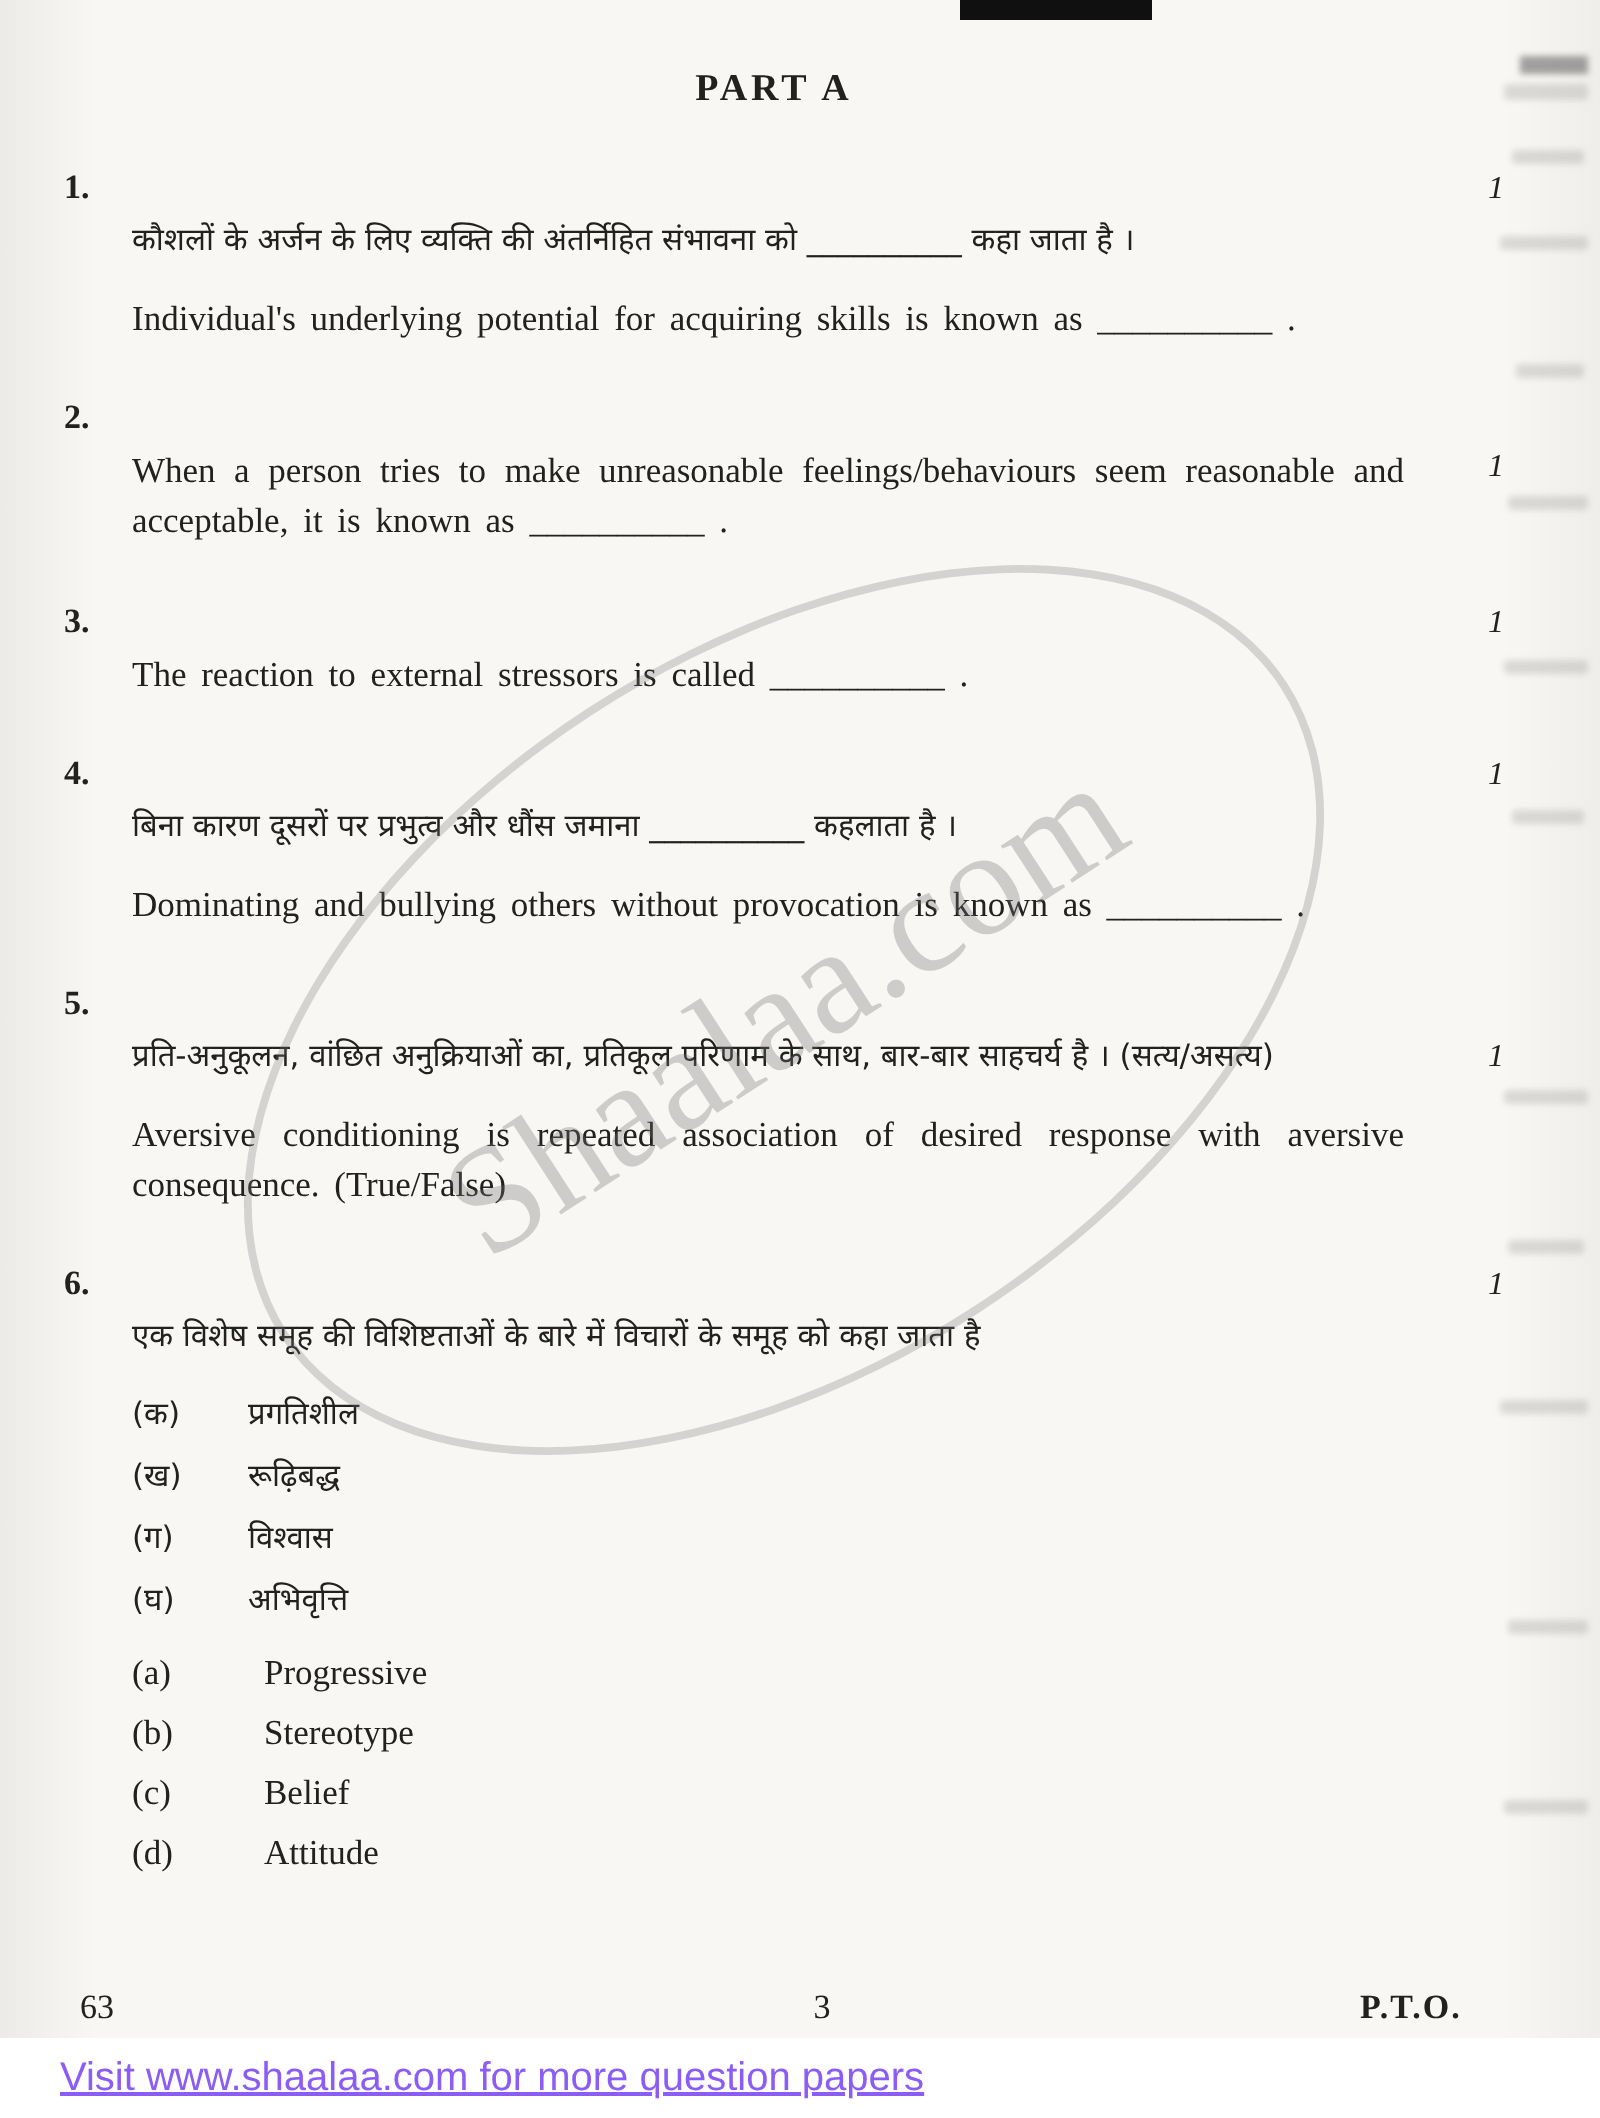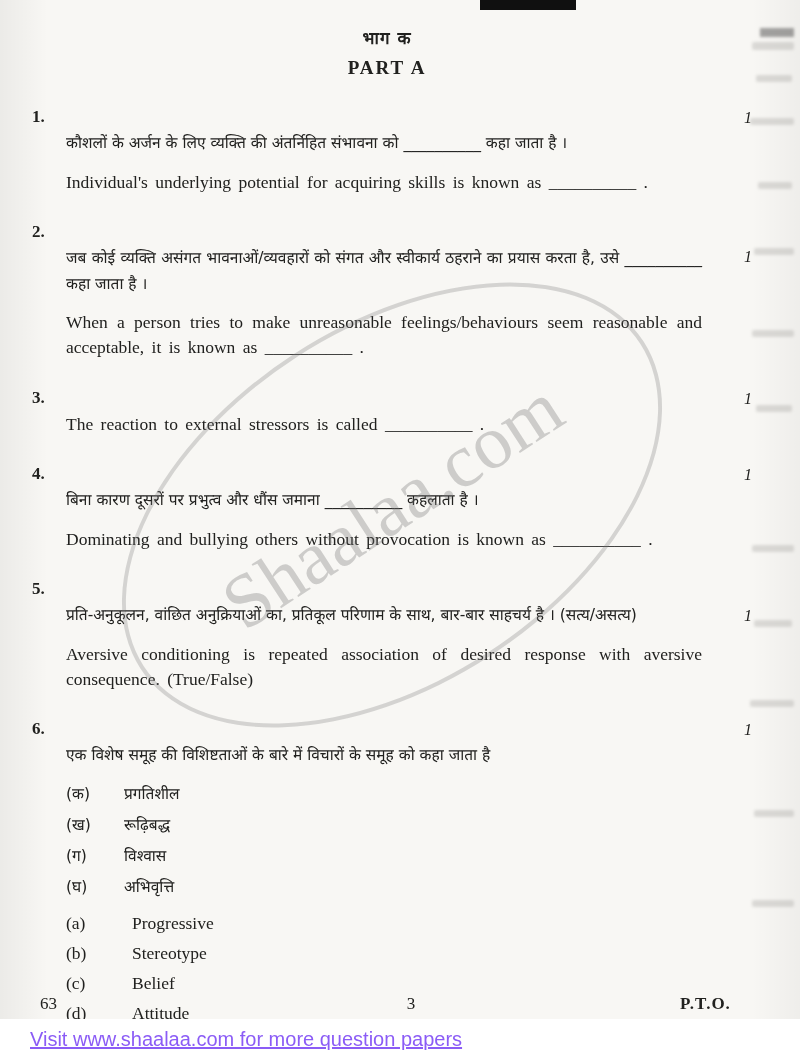--- a/index.html
+++ b/index.html
@@ -87,37 +87,35 @@
   <div class="bleed" style="left:752px; top:900px; width:42px; height:7px;"></div>
 
   <div class="wm-wrap">
     <div class="wm-ellipse">
       <span class="wm-text">Shaalaa.com</span>
     </div>
   </div>
 
   <div class="content">
     <div class="hdr">
-      <div class="hdr-hi">भाग क</div>
       <div class="hdr-en">PART A</div>
     </div>
 
     <div class="q">
       <div class="qnum">1.</div>
       <div class="qbody">
         <p class="hi">कौशलों के अर्जन के लिए व्यक्ति की अंतर्निहित संभावना को __________ कहा जाता है ।</p>
         <p class="en">Individual's underlying potential for acquiring skills is known as __________ .</p>
       </div>
       <div class="qmarks">1</div>
     </div>
 
     <div class="q">
       <div class="qnum">2.</div>
       <div class="qbody">
-        <p class="hi">जब कोई व्यक्ति असंगत भावनाओं/व्यवहारों को संगत और स्वीकार्य ठहराने का प्रयास करता है, उसे __________ कहा जाता है ।</p>
         <p class="en">When a person tries to make unreasonable feelings/behaviours seem reasonable and acceptable, it is known as __________ .</p>
       </div>
       <div class="qmarks" style="padding-top:26px;">1</div>
     </div>
 
     <div class="q">
       <div class="qnum">3.</div>
       <div class="qbody">
         <p class="en">The reaction to external stressors is called __________ .</p>
       </div>

